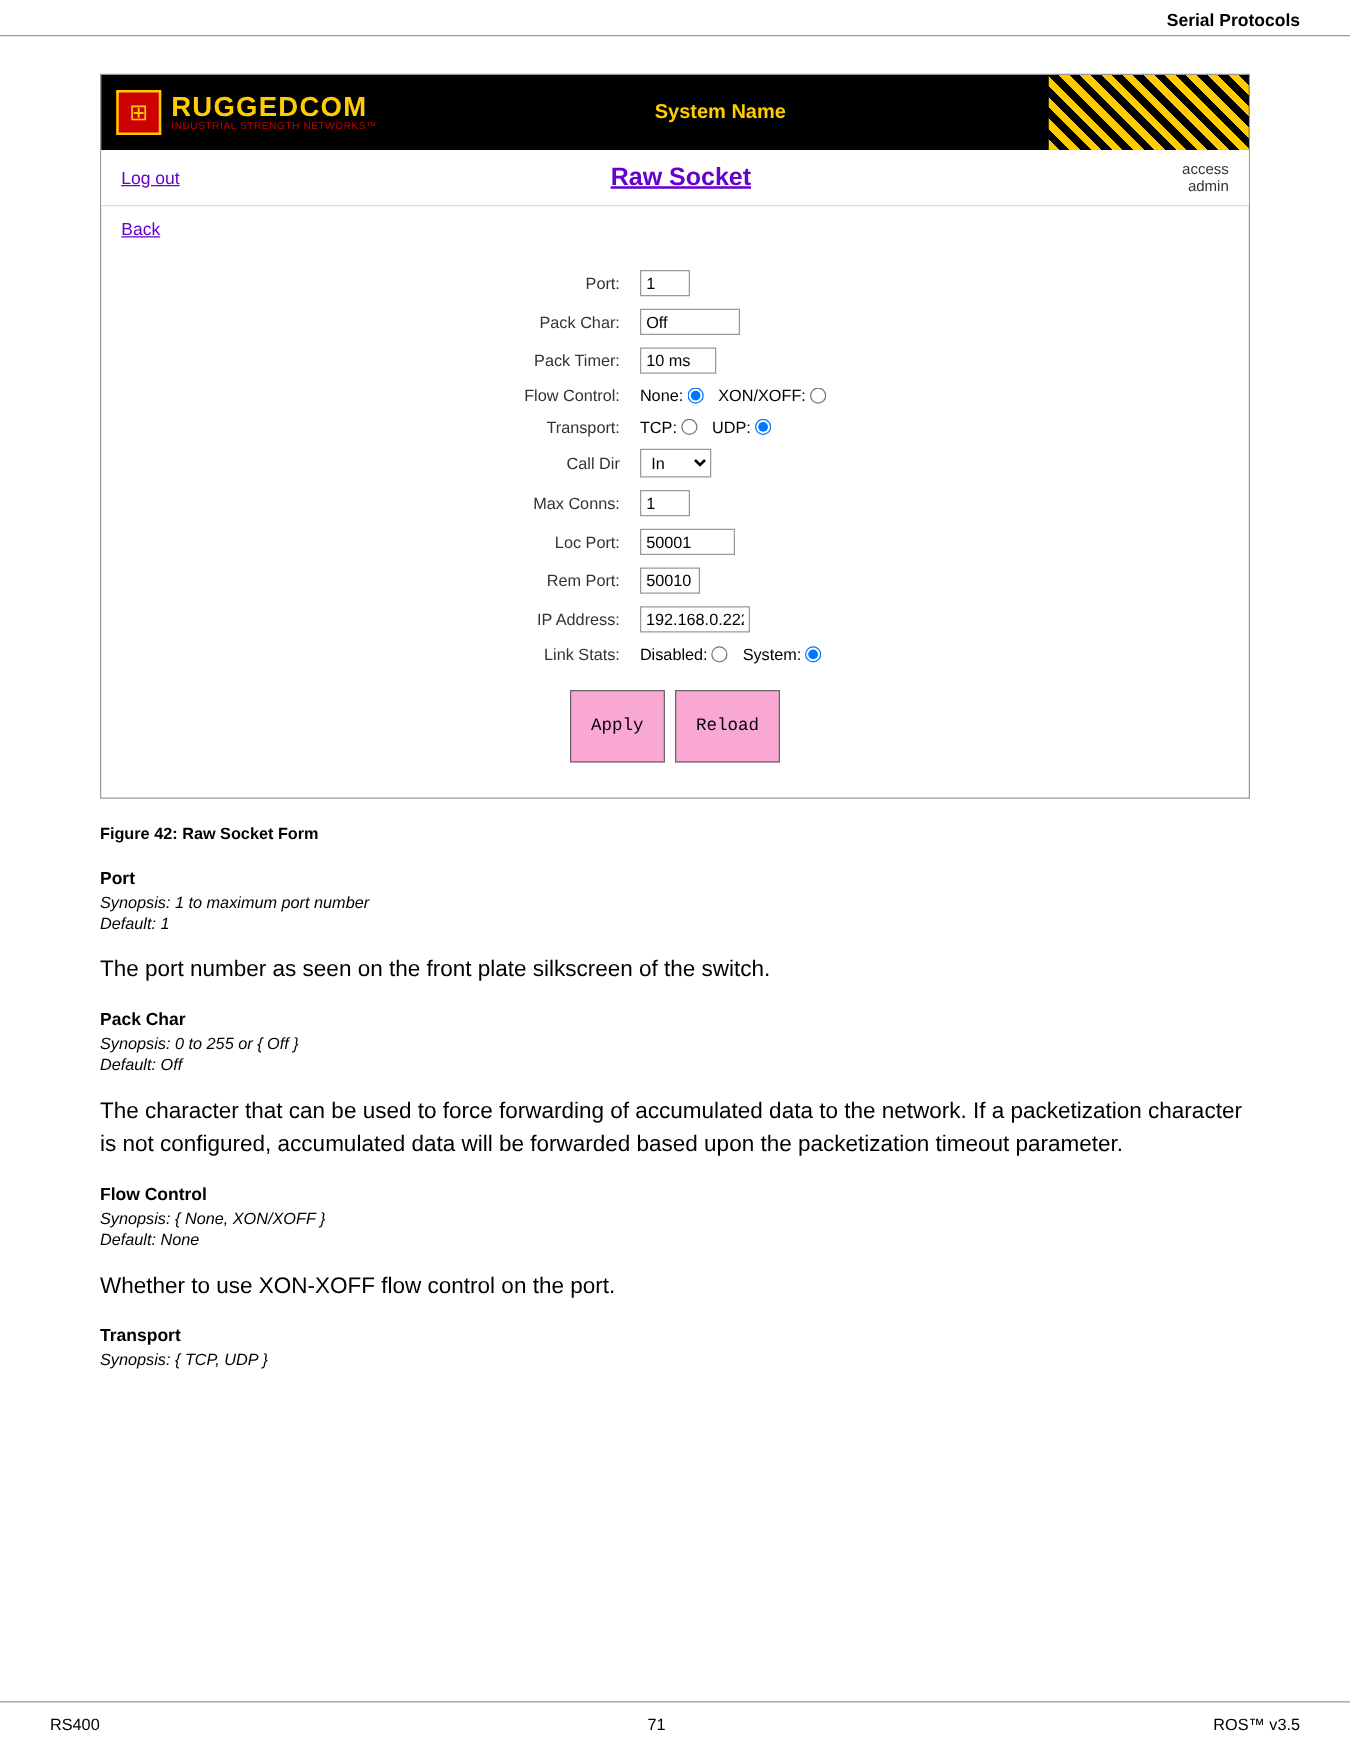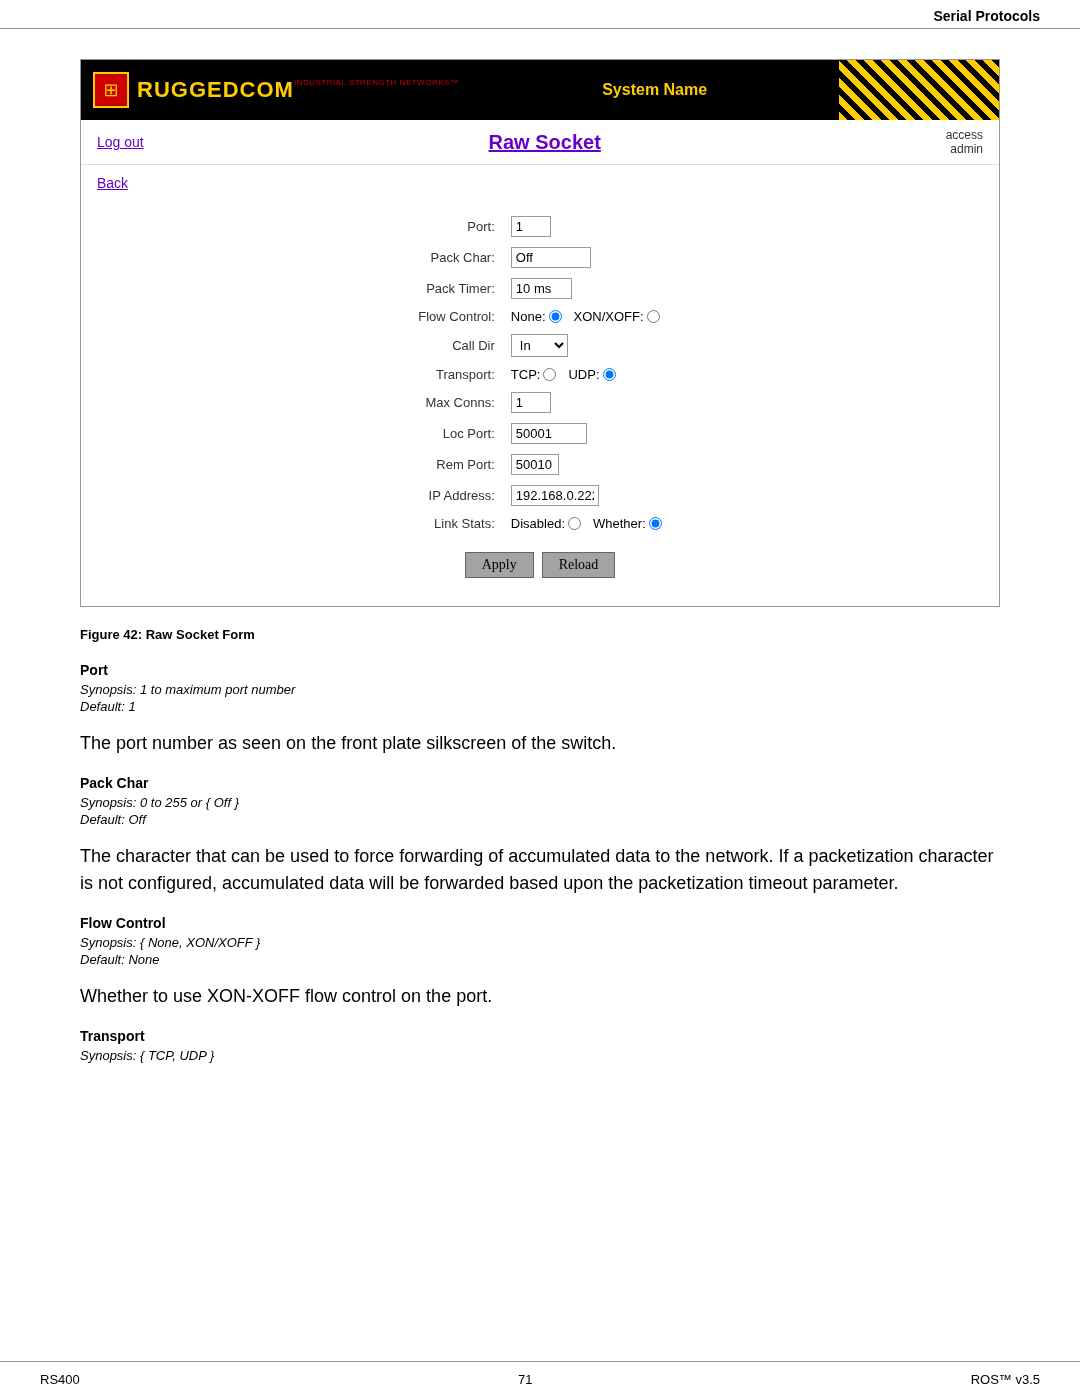--- a/index.html
+++ b/index.html
@@ -62,21 +62,21 @@
       margin-right: 8px;
       position: relative;
     }
     .logo-icon::before {
       content: '⊞';
       color: #ffcc00;
       font-size: 18px;
     }
     .logo-text-block {
       display: flex;
-      flex-direction: row;
+      flex-direction: column;
     }
     .logo-main {
       color: #ffcc00;
       font-size: 22px;
       font-weight: bold;
       font-family: Arial, sans-serif;
       letter-spacing: 1px;
       line-height: 1;
     }
     .logo-sub {
@@ -192,26 +192,26 @@
     }
 
     
     .button-row {
       display: flex;
       justify-content: center;
       gap: 8px;
       padding: 16px 0 8px 0;
     }
     .btn {
-      padding: 4px 16px;
+      padding: 20px 16px;
       font-size: 14px;
       border: 1px solid #666;
-      background: #a3a3a3;
+      background: #f9a8d4;
       cursor: pointer;
-      font-family: Liberation Serif, serif;
+      font-family: Liberation Mono, monospace;
     }
 
     
     .figure-caption {
       font-size: 13px;
       margin-bottom: 20px;
       text-align: left;
     }
 
     
@@ -329,47 +329,47 @@
                 </div>
                 <div class="radio-item">
                   <span>XON/XOFF:</span>
                   <input type="radio" name="flow_control" value="xonxoff" style="">
                 </div>
               </div>
             </td>
           </tr>
 
           <tr>
+            <td class="form-label">Transport:</td>
+            <td>
+              <div class="radio-group">
+                <div class="radio-item">
+                  <span>TCP:</span>
+                  <input type="radio" name="transport" value="tcp" style="">
+                </div>
+                <div class="radio-item">
+                  <span>UDP:</span>
+                  <input type="radio" name="transport" value="udp" checked="" style="">
+                </div>
+              </div>
+            </td>
+          </tr>
+
+          <tr>
             <td class="form-label">Call Dir</td>
             <td>
               <select class="form-select">
                 <option value="In" selected="">In</option>
                 <option value="Out">Out</option>
                 <option value="Both">Both</option>
               </select>
             </td>
           </tr>
 
           <tr>
-            <td class="form-label">Transport:</td>
-            <td>
-              <div class="radio-group">
-                <div class="radio-item">
-                  <span>TCP:</span>
-                  <input type="radio" name="transport" value="tcp" style="">
-                </div>
-                <div class="radio-item">
-                  <span>UDP:</span>
-                  <input type="radio" name="transport" value="udp" checked="" style="">
-                </div>
-              </div>
-            </td>
-          </tr>
-
-          <tr>
             <td class="form-label">Max Conns:</td>
             <td>
               <input type="text" class="form-input" value="1" style="width: 40px;">
             </td>
           </tr>
 
           <tr>
             <td class="form-label">Loc Port:</td>
             <td>
               <input type="text" class="form-input" value="50001" style="width: 76px;">
@@ -392,21 +392,21 @@
 
           <tr>
             <td class="form-label">Link Stats:</td>
             <td>
               <div class="radio-group">
                 <div class="radio-item">
                   <span>Disabled:</span>
                   <input type="radio" name="link_stats" value="disabled" style="">
                 </div>
                 <div class="radio-item">
-                  <span>Whether:</span>
+                  <span>System:</span>
                   <input type="radio" name="link_stats" value="enabled" checked="" style="">
                 </div>
               </div>
             </td>
           </tr>
         </tbody>
       </table>
 
       <div class="button-row">
         <button class="btn">Apply</button>

